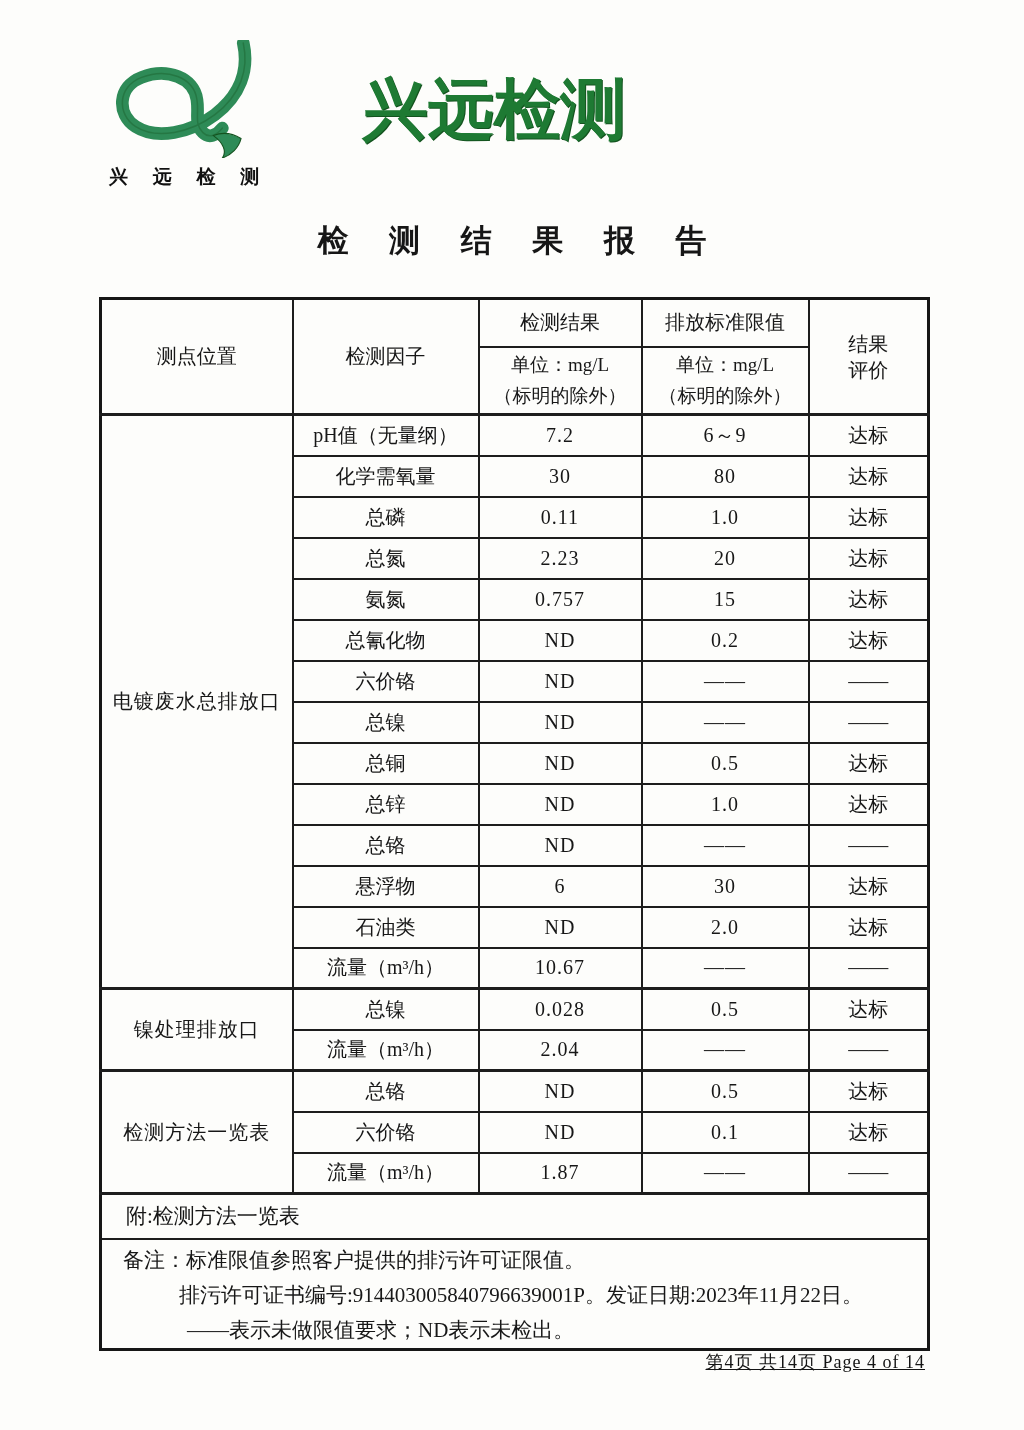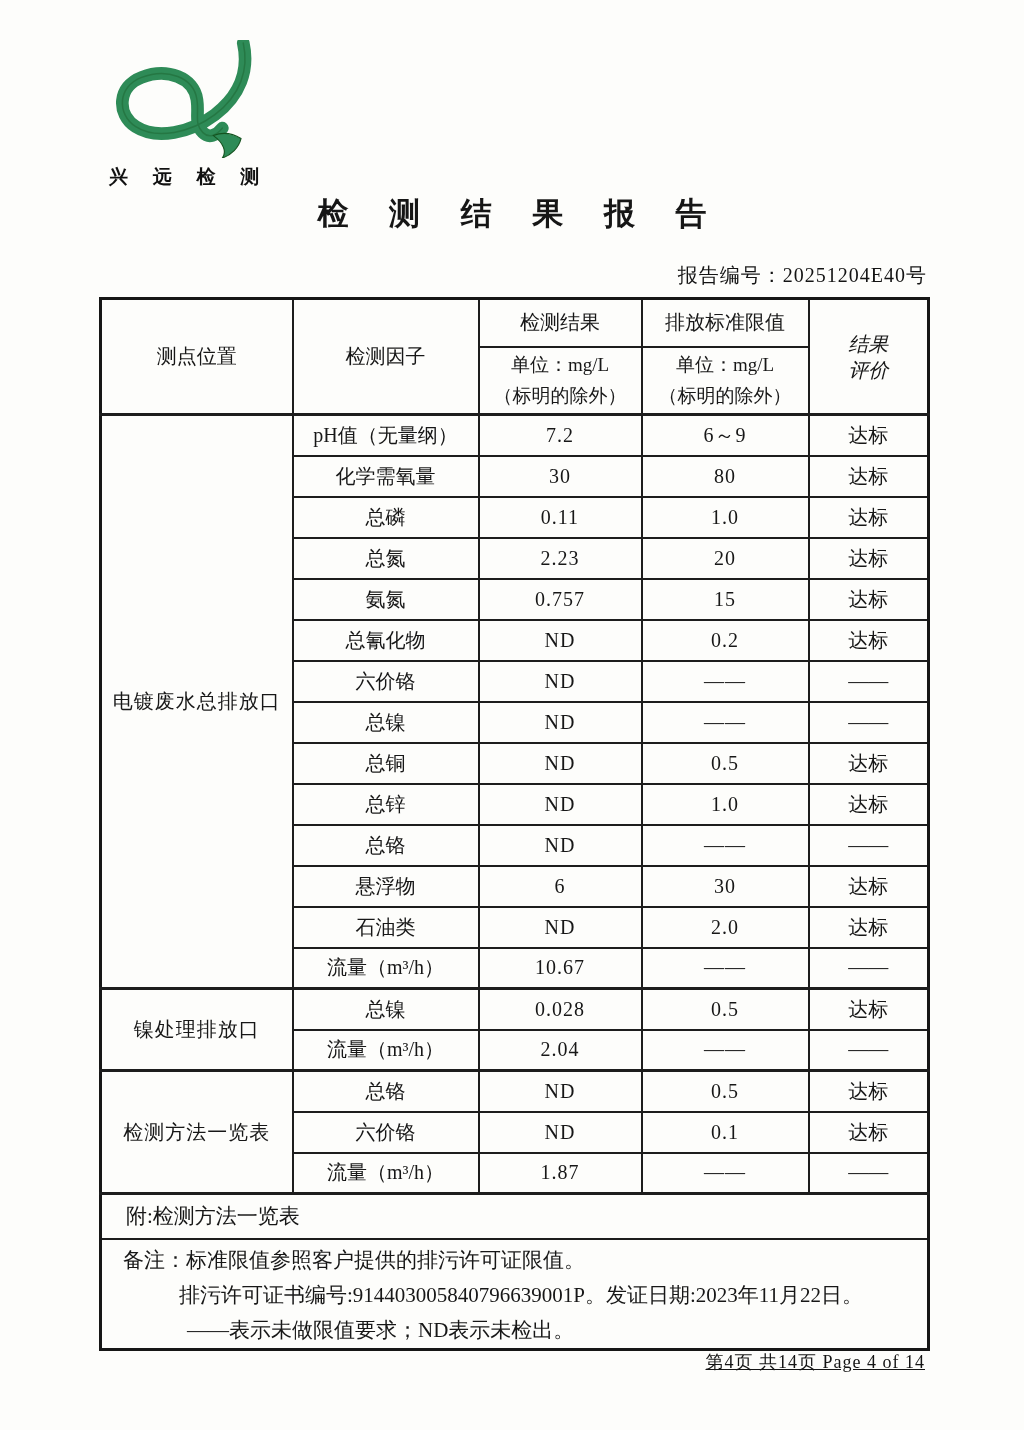--- a/index.html
+++ b/index.html
@@ -38,21 +38,21 @@
     display: flex;
     justify-content: space-between;
     align-items: center;
     font-size: 66px;
     font-weight: bold;
     color: #1e7a33;
     text-shadow: 1px 1px 0 #14531f;
   }
   .doc-title {
     position: absolute;
-    left: 0; top: 193px;
+    left: 0; top: 220px;
     width: 100%;
     text-align: center;
     font-family: "Liberation Sans", "DejaVu Sans", sans-serif;
     font-size: 31px;
     font-weight: bold;
     letter-spacing: 16px;
     text-indent: 16px;
     color: #161616;
   }
   .report-no {
@@ -82,21 +82,21 @@
     vertical-align: middle;
     font-weight: normal;
     font-size: 20px;
     color: #171717;
     padding: 0;
     overflow: hidden;
   }
   tr.hdr1 th { height: 48px; font-size: 20px; }
   tr.hdr2 th { height: 68px; }
   tr.hdr2 .unit-line { line-height: 31px; font-size: 19px; }
-  th.eval-hd div { line-height: 26px; font-style: italic; }
+  th.eval-hd div { line-height: 26px; }
   tr.datarow td { height: 41px; font-size: 20px; }
   tr.datarow td.num { font-size: 20px; letter-spacing: 1px; }
   tr.section-start td { border-top-width: 3px; }
   tbody.sec-head-sep tr:first-child td { border-top-width: 3px; }
   td.loc-cell { font-size: 20px; letter-spacing: 1px; }
   tr.attach-row td {
     height: 45px;
     text-align: left;
     padding-left: 24px;
     font-size: 21px;
@@ -129,24 +129,24 @@
 
   <div class="logo-block">
     <svg class="logo-swoosh" width="150" height="118" viewBox="0 0 200 158" aria-hidden="true">
       <path d="M178,4 C186,40 174,74 140,100 C108,124 62,134 34,116 C8,99 10,62 42,50 C76,37 112,50 116,80 C119,100 112,112 124,124 C132,132 142,128 150,118" fill="none" stroke="#2e8b57" stroke-width="17" stroke-linecap="round"></path>
       <path d="M178,4 C186,40 174,74 140,100 C108,124 62,134 34,116 C8,99 10,62 42,50 C76,37 112,50 116,80 C119,100 112,112 124,124 C132,132 142,128 150,118" fill="none" stroke="#14531f" stroke-width="2" stroke-linecap="round" opacity="0.35"></path>
       <path d="M138,128 C152,138 156,150 150,158 C162,154 172,144 175,132 C162,124 148,124 138,128 Z" fill="#2e8b57" stroke="#14531f" stroke-width="1.5"></path>
     </svg>
     <div class="logo-caption">兴 远 检 测</div>
   </div>
 
+  <div class="brand-title">兴远检测</div>
 
   <div class="doc-title">检 测 结 果 报 告</div>
 
-  <div class="report-no">报告编号：20251204E40号</div>
 
   <div class="tbl-wrap">
     <table class="results">
       <colgroup>
         <col class="c1">
           <col class="c2">
           <col class="c3">
           <col class="c4">
           <col class="c5">
       </colgroup>

